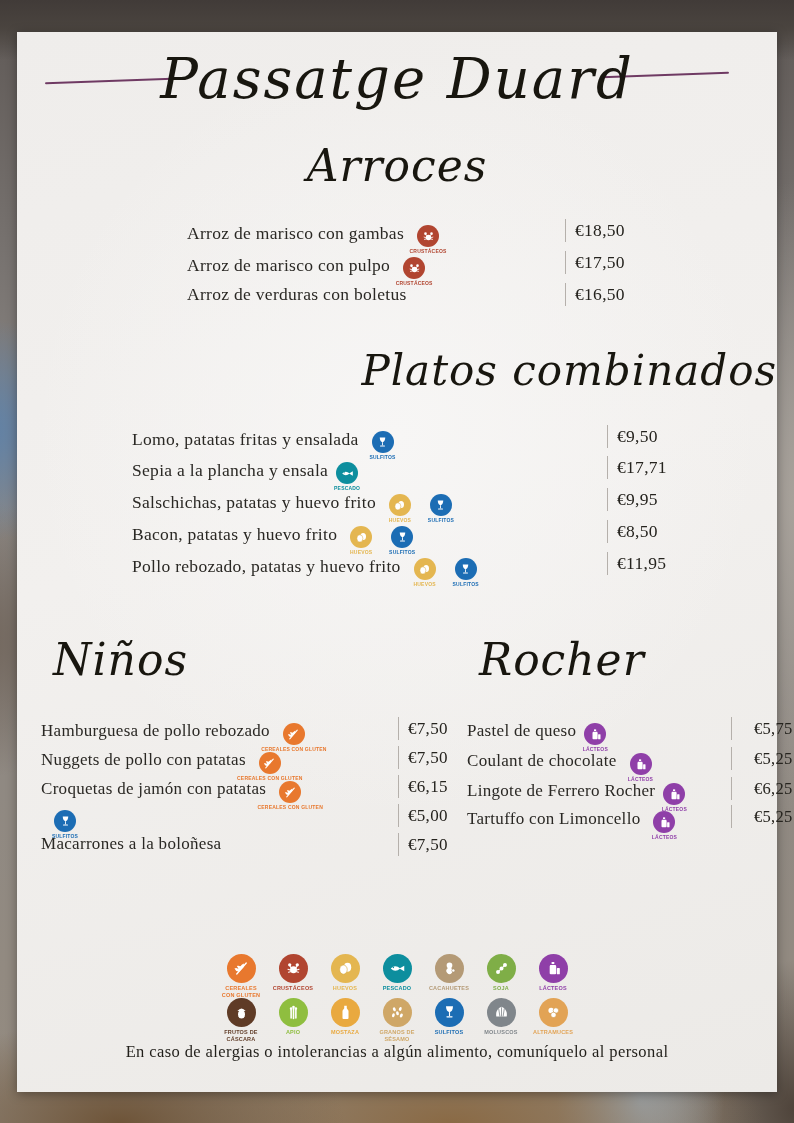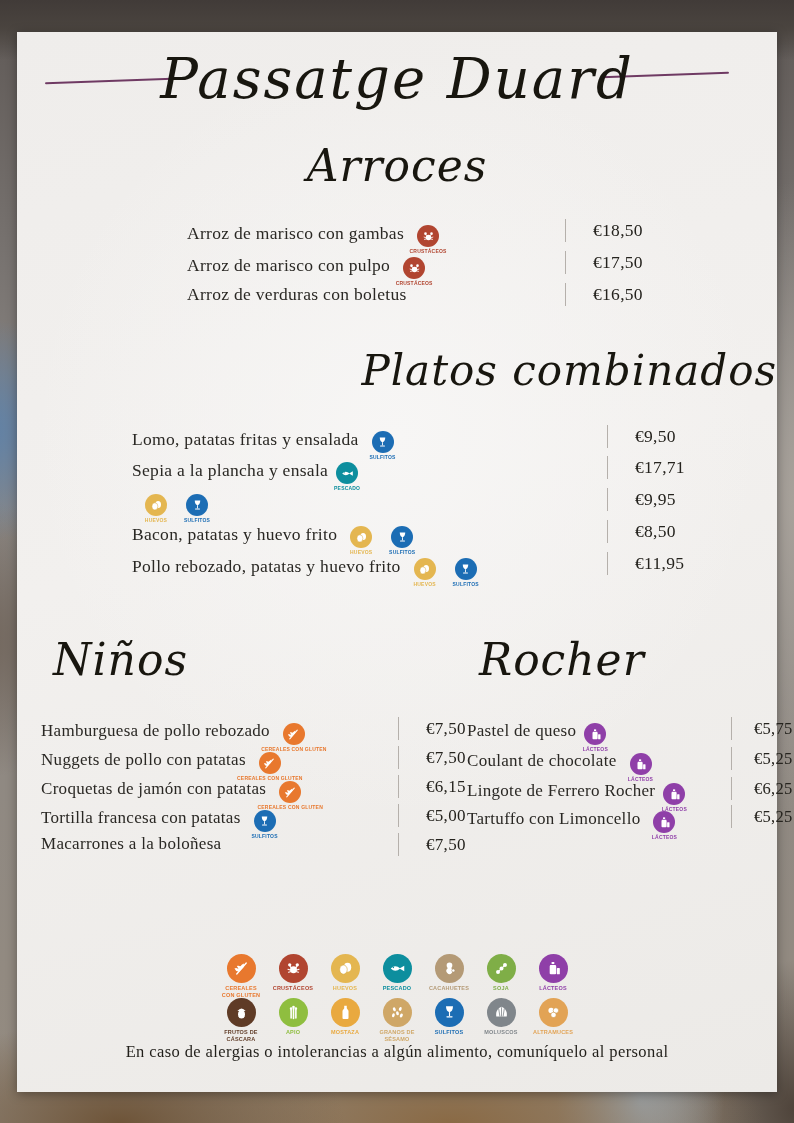--- a/index.html
+++ b/index.html
@@ -40,21 +40,21 @@
   .title-line.right{left:584px;top:42px;width:128px;transform:rotate(-2deg);}
   .sec-heading{position:absolute;font-size:44px;letter-spacing:1px;}
   .h-arroces{top:108px;left:0;width:100%;text-align:center;}
   .h-platos{top:314px;left:0;width:100%;text-align:right;font-size:42px;}
   .h-ninos{top:602px;left:36px;}
   .h-postre{top:602px;left:462px;}
   .row{position:absolute;left:0;width:100%;white-space:nowrap;font-size:17.5px;letter-spacing:.3px;color:#2a2824;}
   .row .name{display:inline;}
   .row .price{
     position:absolute;top:-1px;border-left:1px solid #b5b0ab;
-    padding-left:27px;line-height:23px;color:#25231e;
+    padding-left:9px;line-height:23px;color:#25231e;
   }
   
   .sec-arroces .row{padding-left:170px;}
   .sec-arroces .price{left:548px;}
   .sec-platos .row{padding-left:115px;}
   .sec-platos .price{left:590px;}
   .sec-ninos .row{padding-left:24px;font-size:17px;}
   .sec-ninos .price{left:381px;}
   .sec-postre .row{padding-left:450px;font-size:17px;}
   .sec-postre .price{left:714px;font-size:16.5px;padding-left:22px;}
@@ -245,21 +245,21 @@
           <span class="disc">
             <svg viewBox="0 0 24 24">
               <use href="#sym-fish"></use>
             </svg>
           </span>
           <span class="chip-label">PESCADO</span>
         </span>
       <span class="price">€17,71</span>
     </div>
     <div class="row" style="top:457px">
-      <span class="chip a-huevos">
+      <span class="name">Salschichas, patatas y huevo frito</span><span class="chip a-huevos">
           <span class="disc">
             <svg viewBox="0 0 24 24">
               <use href="#sym-eggs"></use>
             </svg>
           </span>
           <span class="chip-label">HUEVOS</span>
         </span><span class="chip a-sulfitos">
           <span class="disc">
             <svg viewBox="0 0 24 24">
               <use href="#sym-wine"></use>
@@ -336,21 +336,21 @@
           <span class="disc">
             <svg viewBox="0 0 24 24">
               <use href="#sym-wheat"></use>
             </svg>
           </span>
           <span class="chip-label">CEREALES CON GLUTEN</span>
         </span>
       <span class="price">€6,15</span>
     </div>
     <div class="row" style="top:773px">
-      <span class="name">Tortilla francesa con patatas</span><span class="chip a-sulfitos">
+      <span class="chip a-sulfitos">
           <span class="disc">
             <svg viewBox="0 0 24 24">
               <use href="#sym-wine"></use>
             </svg>
           </span>
           <span class="chip-label">SULFITOS</span>
         </span>
       <span class="price">€5,00</span>
     </div>
     <div class="row" style="top:802px">

